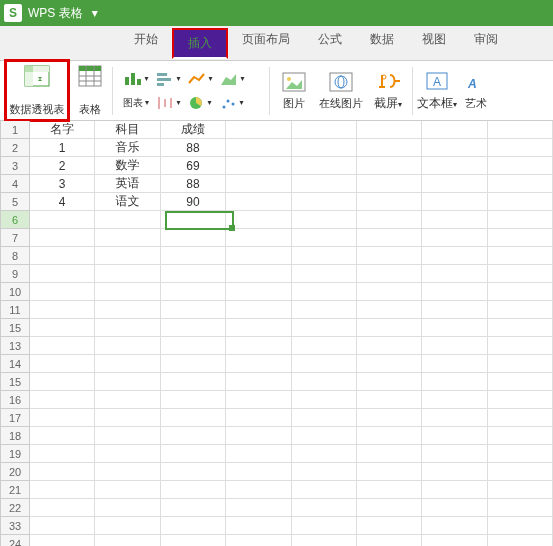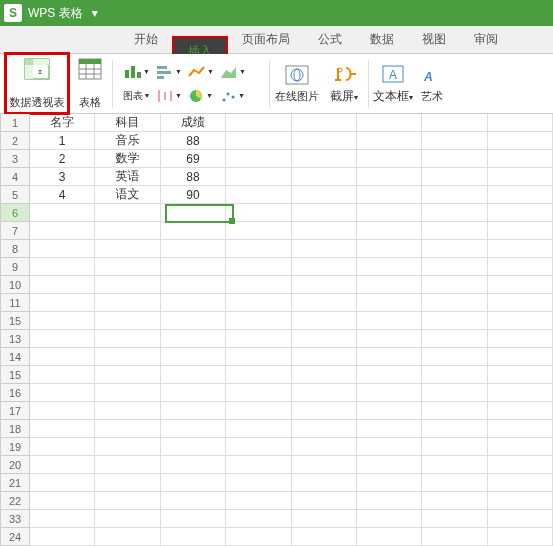--- a/index.html
+++ b/index.html
@@ -1,23 +1,23 @@
 <!DOCTYPE html>
 <html><head>
 <meta charset="utf-8">
 <style>
 *{margin:0;padding:0;box-sizing:border-box;font-family:"Microsoft YaHei",SimSun,sans-serif;font-size:12px;color:#333}
 body{background:#fff;width:553px;height:546px;overflow:hidden}
 .titlebar{height:26px;background:#4a9e3f;display:flex;align-items:center;padding-left:4px}
 .titlebar .logo{width:18px;height:18px;background:#fff;color:#4a9e3f;border-radius:2px;display:flex;align-items:center;justify-content:center;font-weight:bold;margin-right:6px}
 .titlebar .title{color:#fff;font-size:12px}
 .titlebar .dropdown{width:16px;height:16px;margin-left:4px;display:flex;align-items:center;justify-content:center;color:#fff}
-.tabs{height:28px;background:#f0f0f0;display:flex;align-items:center;border-bottom:1px solid #ccc;padding-left:120px}
+.tabs{height:35px;background:#f0f0f0;display:flex;align-items:flex-start;border-bottom:1px solid #ccc;padding-left:120px}
 .tab{padding:5px 14px;color:#555;cursor:pointer}
-.tab.active{background:#404040;border:2px solid #d00;border-bottom:2px solid #fff;color:#4a9e3f;position:relative;top:12px}
+.tab.active{background:#4c1d95;border:2px solid #d00;border-bottom:2px solid #fff;color:#4a9e3f;position:relative;top:2px}
 .ribbon{height:60px;background:#fff;border-bottom:1px solid #ccc;display:flex;align-items:center;padding:2px 4px;position:relative}
 .ribbon-group{display:flex;flex-direction:column;align-items:center;justify-content:center;padding:2px 6px;height:56px}
 .ribbon-sep{width:1px;height:48px;background:#ddd;margin:0 2px}
 .highlight-box{border:3px solid #d00;padding:2px}
 .big-btn{display:flex;flex-direction:column;align-items:center;width:56px;cursor:pointer}
 .big-btn .ico{width:28px;height:24px;display:flex;align-items:center;justify-content:center}
 .big-btn .lbl{font-size:11px;margin-top:14px;text-align:center}
 .small-btns{display:flex;flex-wrap:wrap;width:140px;gap:2px}
 .small-btn{width:30px;height:22px;display:flex;align-items:center;justify-content:center;cursor:pointer}
 .med-btn{display:flex;flex-direction:column;align-items:center;width:44px;cursor:pointer}
@@ -139,20 +139,30 @@
             <circle cx="8" cy="6" r="1.5" fill="#48c"></circle>
             <circle cx="13" cy="9" r="1.5" fill="#48c"></circle>
           </svg>
           <span style="font-size:8px;margin-left:1px">▾</span>
         </div>
     </div>
   </div>
 
   <div class="ribbon-sep"></div>
 
+  <div class="med-btn">
+    <div class="ico">
+        <svg width="24" height="20">
+          <rect x="1" y="1" width="22" height="18" fill="#fff" stroke="#888"></rect>
+          <circle cx="7" cy="7" r="2" fill="#ec5"></circle>
+          <polygon points="4,17 10,10 15,14 20,8 20,17" fill="#8c8"></polygon>
+        </svg>
+      </div>
+    <div class="lbl">图片</div>
+  </div>
 
   <div class="med-btn" style="width:50px">
     <div class="ico">
         <svg width="24" height="20">
           <rect x="1" y="1" width="22" height="18" fill="#fff" stroke="#888"></rect>
           <circle cx="12" cy="10" r="6" fill="none" stroke="#48c"></circle>
           <ellipse cx="12" cy="10" rx="3" ry="6" fill="none" stroke="#48c"></ellipse>
         </svg>
       </div>
     <div class="lbl">在线图片</div>

